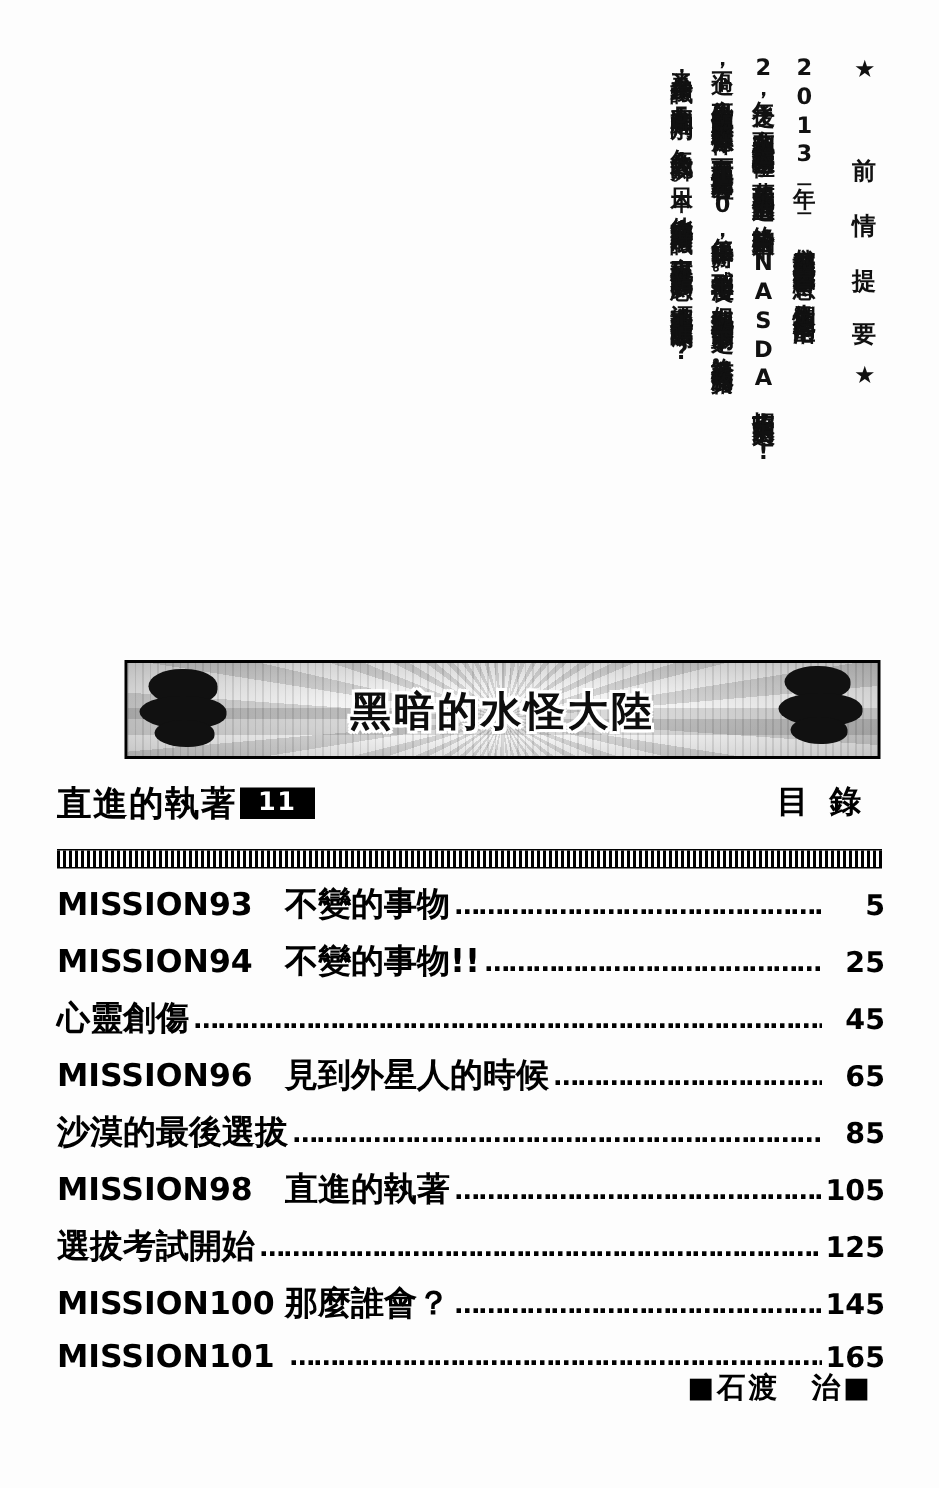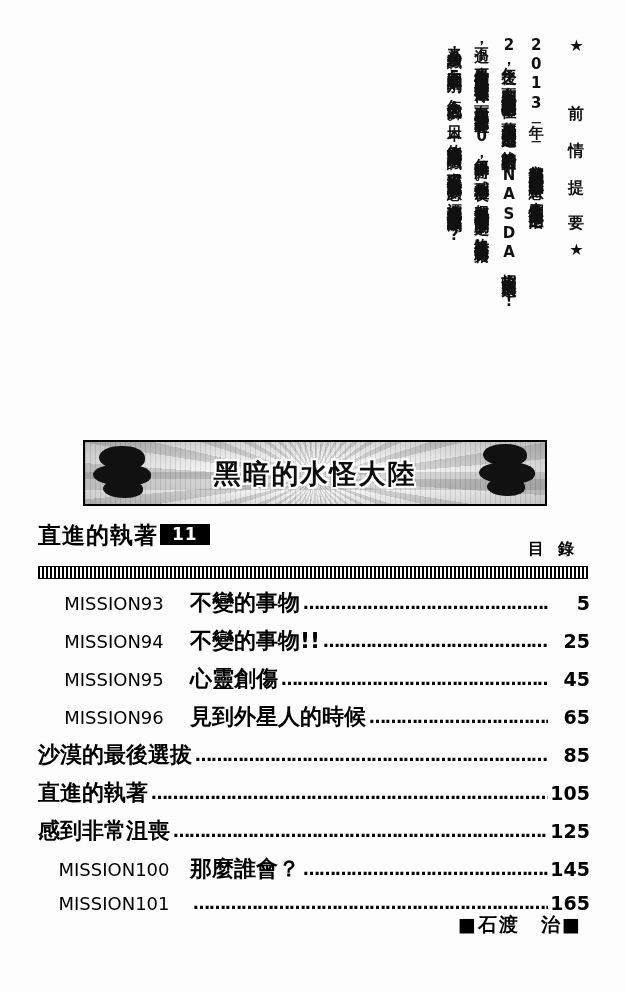--- a/index.html
+++ b/index.html
@@ -68,20 +68,21 @@
     top: 440px;
     width: 460px;
     height: 62px;
     border: 2px solid #000;
     background:
       repeating-linear-gradient(90deg,
         rgba(0,0,0,0.10) 0px, rgba(0,0,0,0.10) 1px,
         rgba(0,0,0,0) 1px, rgba(0,0,0,0) 5px),
       radial-gradient(ellipse at 50% 55%, #ffffff 0%, #f2f2f2 35%, #d8d8d8 70%, #bdbdbd 100%);
     overflow: hidden;
+    padding-left: 40px;
   }
   .banner .rays {
     position: absolute;
     left: 0; top: 0; right: 0; bottom: 0;
     background:
       repeating-conic-gradient(from 0deg at 50% 60%,
         rgba(0,0,0,0.13) 0deg 4deg, rgba(255,255,255,0) 4deg 9deg);
   }
   .banner .blob {
     position: absolute;
@@ -137,22 +138,22 @@
     font-weight: 700;
     padding: 0 12px;
     line-height: 21px;
     vertical-align: 3px;
     margin-left: 2px;
     font-family: "DejaVu Sans", "Liberation Sans", sans-serif;
   }
   .toc-label {
     position: absolute;
     right: 0;
-    top: 19px;
-    font-size: 16px;
+    top: 0;
+    font-size: 21px;
     font-weight: 700;
     letter-spacing: 14px;
     font-family: Liberation Serif, serif;
   }
 
   
   .rule {
     position: absolute;
     left: 38px;
     top: 566px;
@@ -173,24 +174,23 @@
   }
   .toc-row {
     display: flex;
     align-items: baseline;
     height: 38px;
     font-size: 19px;
   }
   .mission {
     width: 152px;
     flex: none;
-    font-weight: 400;
+    font-weight: 700;
     letter-spacing: 0px;
-    font-size: 18px;
-    text-align: center;
+    font-size: 21px;
   }
   .chapter {
     font-weight: 700;
     font-size: 22px;
     white-space: nowrap;
   }
   .dots {
     flex: 1 1 auto;
     margin: 0 2px 0 3px;
     overflow: hidden;
@@ -263,47 +263,47 @@
     </div>
 
     <div class="toc-row">
       <span class="mission">MISSION94</span>
       <span class="chapter">不變的事物!!</span>
       <span class="dots">……………………………………………………………………………………</span>
       <span class="pageno">25</span>
     </div>
 
     <div class="toc-row">
-      <span class="mission">MISSION95</span>
       <span class="chapter">心靈創傷</span>
       <span class="dots">……………………………………………………………………………………</span>
       <span class="pageno">45</span>
     </div>
 
     <div class="toc-row">
       <span class="mission">MISSION96</span>
       <span class="chapter">見到外星人的時候</span>
       <span class="dots">……………………………………………………………………………………</span>
       <span class="pageno">65</span>
     </div>
 
     <div class="toc-row">
       <span class="chapter">沙漠的最後選拔</span>
       <span class="dots">……………………………………………………………………………………</span>
       <span class="pageno">85</span>
     </div>
 
     <div class="toc-row">
+      <span class="mission">MISSION98</span>
       <span class="chapter">直進的執著</span>
       <span class="dots">……………………………………………………………………………………</span>
       <span class="pageno">105</span>
     </div>
 
     <div class="toc-row">
-      <span class="chapter">感到非常沮喪</span>
+      <span class="chapter">選拔考試開始</span>
       <span class="dots">……………………………………………………………………………………</span>
       <span class="pageno">125</span>
     </div>
 
     <div class="toc-row">
       <span class="mission">MISSION100</span>
       <span class="chapter">那麼誰會？</span>
       <span class="dots">……………………………………………………………………………………</span>
       <span class="pageno">145</span>
     </div>

